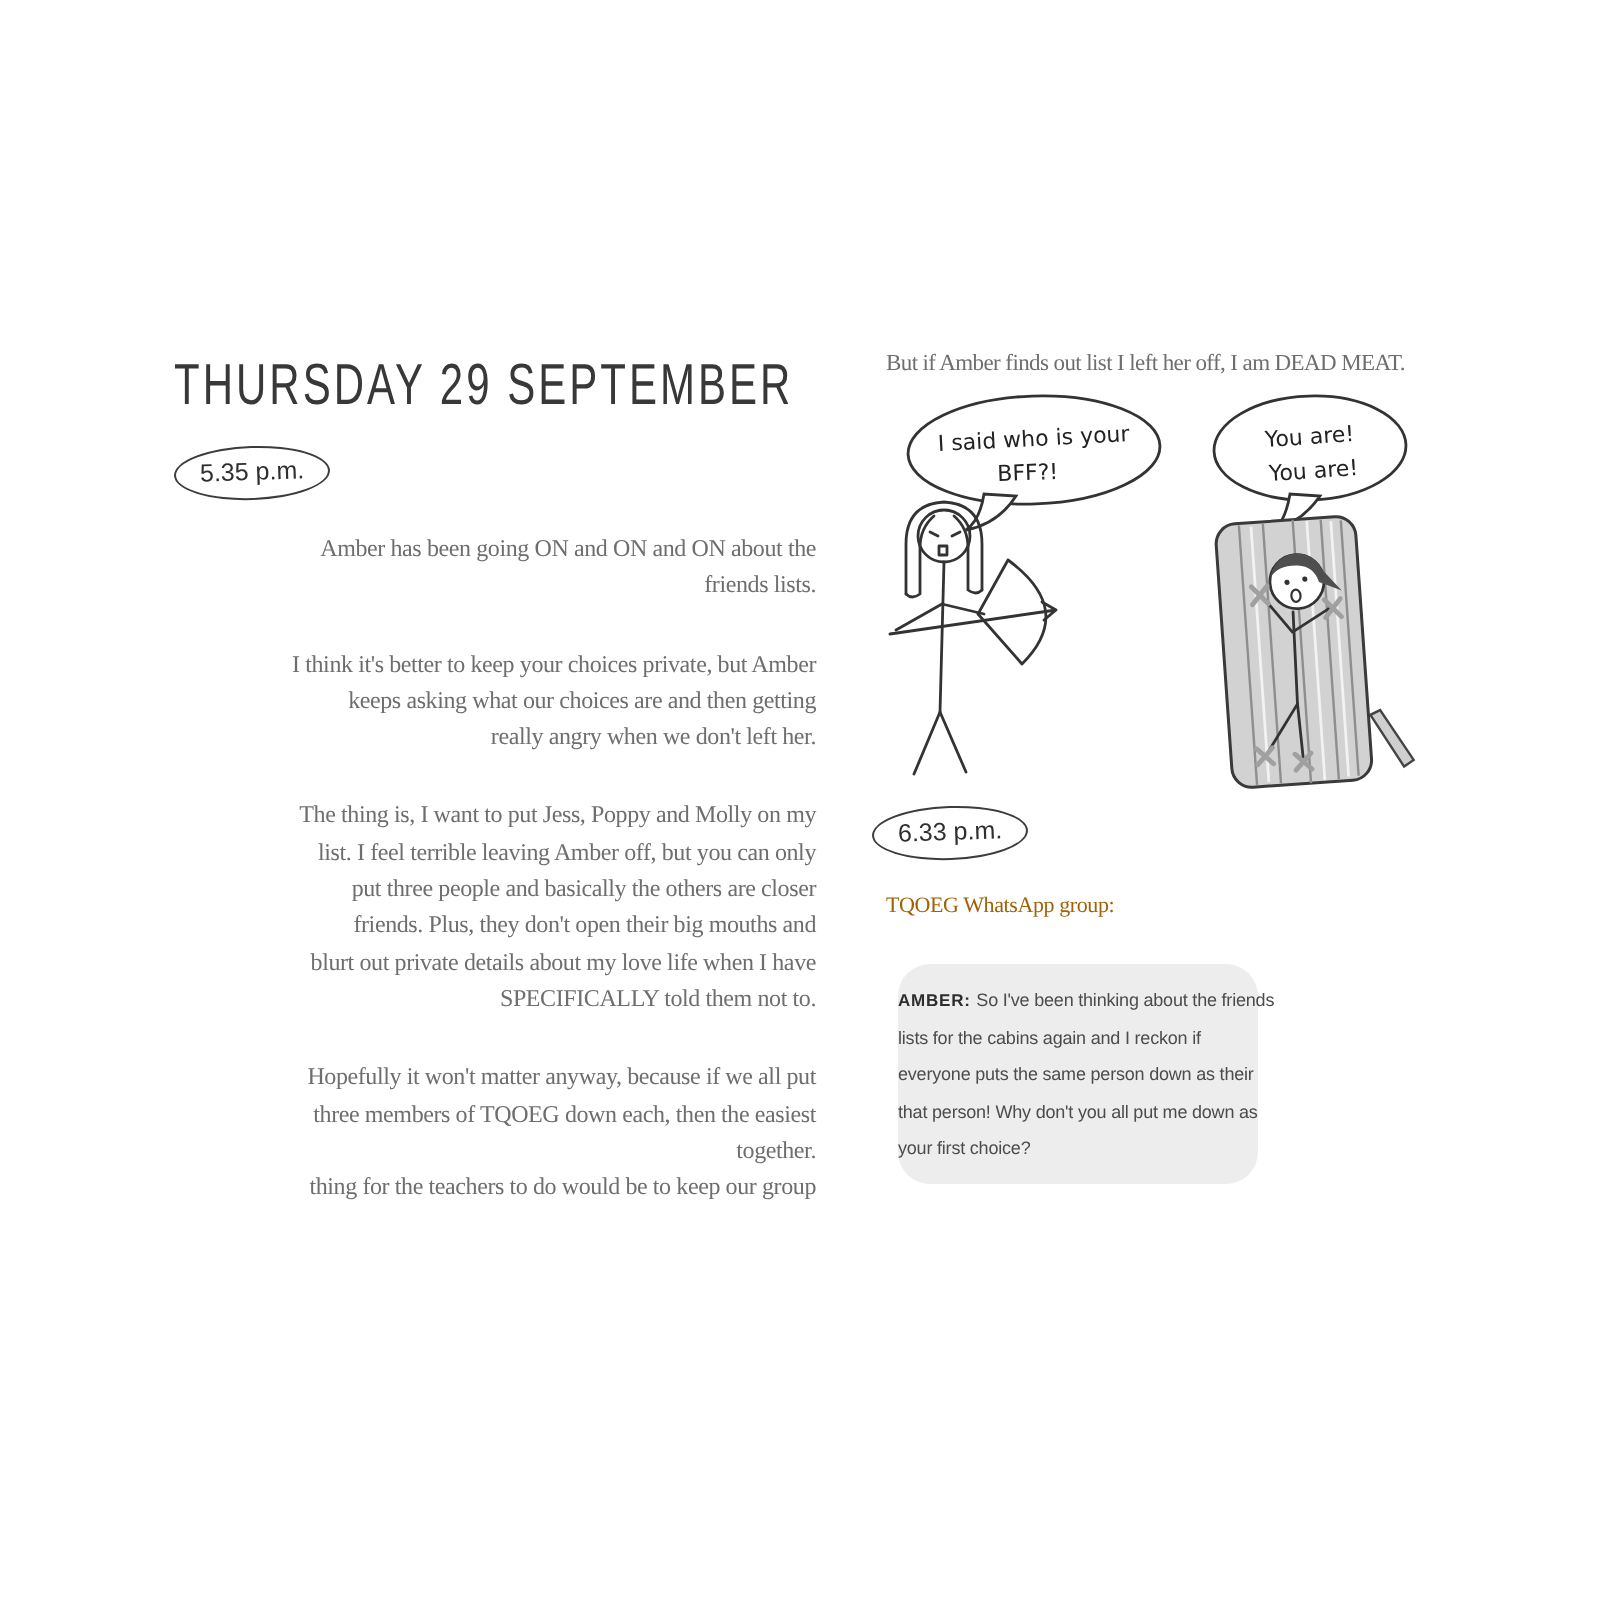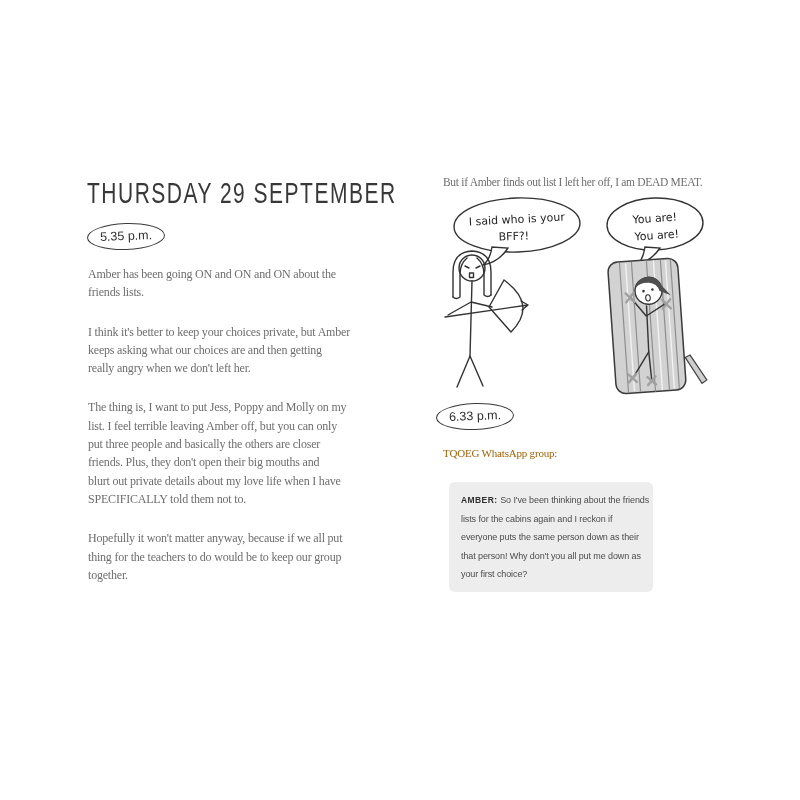--- a/index.html
+++ b/index.html
@@ -9,34 +9,34 @@
   .heading{position:absolute;left:87px;top:177px;font-family:"Liberation Sans",sans-serif;
            font-size:21px;font-weight:400;letter-spacing:1.5px;color:#383838;
            transform:scaleY(1.38);transform-origin:left top;white-space:nowrap;}
   .time-badge{position:absolute;display:inline-block;border:1.5px solid #3c3c3c;border-radius:50%;
               padding:5px 12px 6px;font-family:"Liberation Sans",sans-serif;font-size:12.5px;
               color:#2f2f2f;background:#fff;transform:rotate(-2deg);white-space:nowrap;}
   .badge-left{left:87px;top:223px;}
   .badge-right{left:436px;top:403px;}
   .body-copy{position:absolute;left:88px;top:265px;width:320px;color:#6e6e6e;
              font-size:12px;letter-spacing:-0.2px;}
-  .para{margin:0 0 21px 0;}
+  .para{margin:0 0 21px 0;text-align:right;}
   .line{line-height:18.3px;white-space:nowrap;}
   .pagenum{position:absolute;font-family:"Liberation Sans",sans-serif;font-size:9.5px;
            color:#8a8a8a;letter-spacing:0.5px;}
   .pagenum-left{left:213px;top:653px;}
   .pagenum-right{left:568px;top:629px;text-align:center;}
   
   .intro-line{position:absolute;left:443px;top:176px;color:#6e6e6e;font-size:11.5px;
               letter-spacing:-0.3px;white-space:nowrap;}
   .illustration{position:absolute;left:440px;top:194px;}
   .chat-caption{position:absolute;left:443px;top:447px;color:#a16207;font-size:11px;
                 letter-spacing:-0.2px;white-space:nowrap;}
   .chat-box{position:absolute;left:449px;top:482px;width:180px;background:#ededed;
-            border-radius:6px;padding:9px 12px 8px;font-family:"Liberation Sans",sans-serif;
+            border-radius:16px;padding:9px 0 8px;font-family:"Liberation Sans",sans-serif;
             font-size:9px;color:#4c4c4c;letter-spacing:-0.1px;}
   .chat-box .line{line-height:18.6px;}
   .chat-speaker{font-weight:bold;font-size:8.5px;color:#2e2e2e;letter-spacing:0.4px;}
   
   .ink{stroke:#333;fill:none;stroke-width:1.4;stroke-linecap:round;stroke-linejoin:round;}
   .bubble{stroke:#333;fill:#fff;stroke-width:1.4;}
   .btext{font-family:"DejaVu Sans",sans-serif;font-size:11px;fill:#222;text-anchor:middle;}
   .tie{stroke:#a0a0a0;stroke-width:2.4;stroke-linecap:round;}
 </style>
 </head>
@@ -59,22 +59,23 @@
       <div class="para">
         <div class="line">The thing is, I want to put Jess, Poppy and Molly on my</div>
         <div class="line">list. I feel terrible leaving Amber off, but you can only</div>
         <div class="line">put three people and basically the others are closer</div>
         <div class="line">friends. Plus, they don't open their big mouths and</div>
         <div class="line">blurt out private details about my love life when I have</div>
         <div class="line">SPECIFICALLY told them not to.</div>
       </div>
       <div class="para">
         <div class="line">Hopefully it won't matter anyway, because if we all put</div>
+        <div class="line">three members of TQOEG down each, then the easiest</div>
+        <div class="line">together.</div>
         <div class="line">thing for the teachers to do would be to keep our group</div>
-        <div class="line">together.</div>
       </div>
     </div>
   <div class="pagenum pagenum-left">152</div>
 
   <div class="intro-line">But if Amber finds out list I left her off, I am DEAD MEAT.</div>
 
   <svg class="illustration" width="285" height="210" viewBox="0 0 285 210">
 
     <g>
       <ellipse class="bubble" cx="77" cy="31" rx="63" ry="27" transform="rotate(-2 77 31)"></ellipse>

